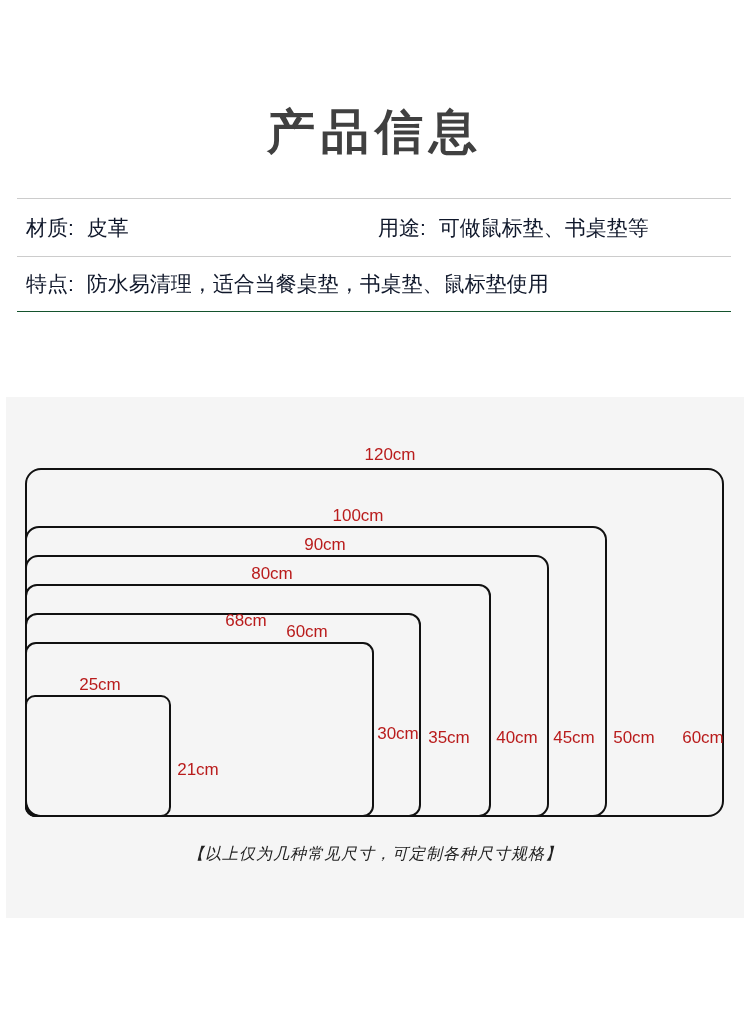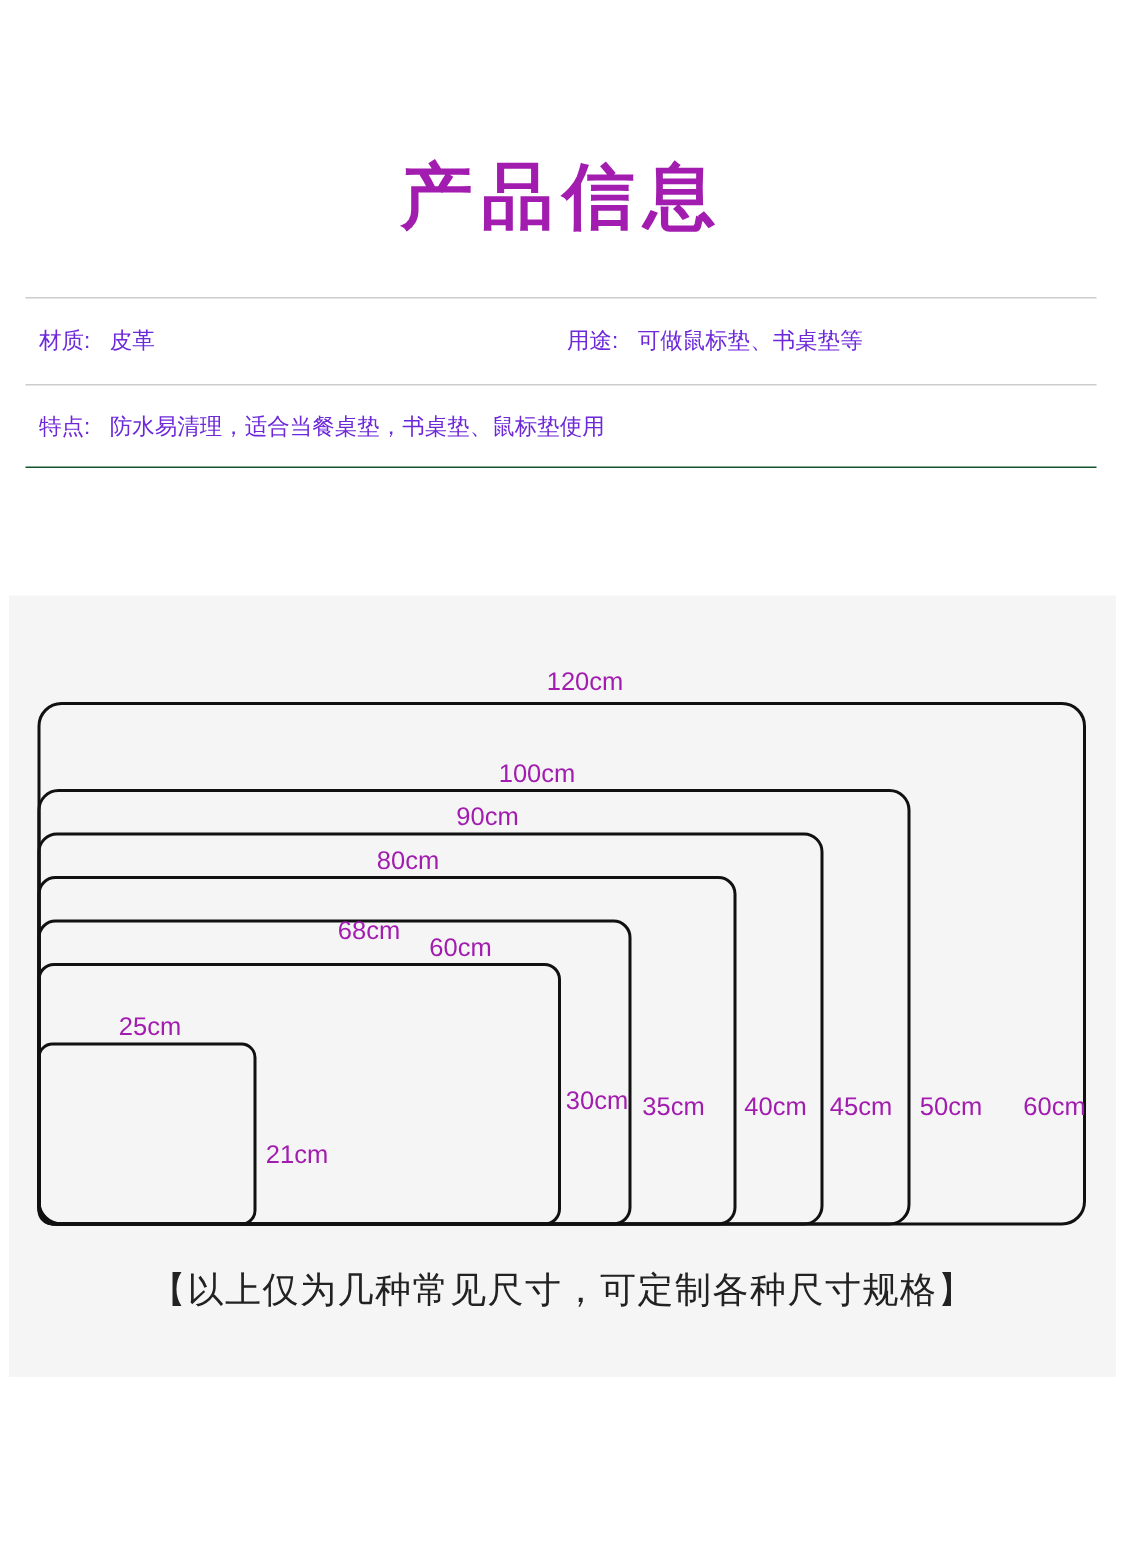--- a/index.html
+++ b/index.html
@@ -3,51 +3,51 @@
 <meta charset="utf-8">
 <style>
   html,body{margin:0;padding:0;background:#ffffff;}
   .screen{
     position:relative;width:750px;height:1030px;background:#ffffff;overflow:hidden;
     font-family:"Liberation Sans","DejaVu Sans",sans-serif;
   }
   
   .page-title{
     position:absolute;top:101px;left:0;width:750px;text-align:center;
-    font-size:48px;font-weight:700;color:#a21caf;letter-spacing:6px;line-height:62px;
+    font-size:48px;font-weight:700;color:#404040;letter-spacing:6px;line-height:62px;
   }
   
   .info-table{
     position:absolute;left:17px;top:198px;width:714px;
-    color:#6d28d9;font-size:15px;
+    color:#0f172a;font-size:21px;
   }
   .info-row{display:flex;align-items:center;border-top:1px solid #cccccc;}
   .row-h1{height:57px;}
   .row-h2{height:58px;}
   .row-h3{height:54px;border-bottom:1px solid #14532d;}
   .cell{display:flex;align-items:center;gap:13px;white-space:nowrap;}
   .cell-left{width:361px;padding-left:9px;box-sizing:border-box;}
   .cell-right{flex:1;}
   .cell-full{padding-left:9px;}
   
   .size-panel{
     position:absolute;left:6px;top:397px;width:738px;height:521px;
     background:#f5f5f5;
   }
   .size-rect{
     position:absolute;left:19px;box-sizing:border-box;
     border:2px solid #111111;background:transparent;
   }
   .w-label,.h-label{
     position:absolute;transform:translateX(-50%);
-    font-size:17px;line-height:22px;color:#a21caf;white-space:nowrap;
+    font-size:17px;line-height:22px;color:#b91c1c;white-space:nowrap;
   }
   .size-note{
     position:absolute;top:447px;left:0;width:738px;text-align:center;
-    font-size:24px;color:#222222;letter-spacing:1px;
+    font-size:16px;color:#222222;letter-spacing:1px;font-style:italic;
   }
 </style>
 </head>
 <body>
 
 <div class="screen">
 
   <div class="page-title">产品信息</div>
 
   <div class="info-table">

